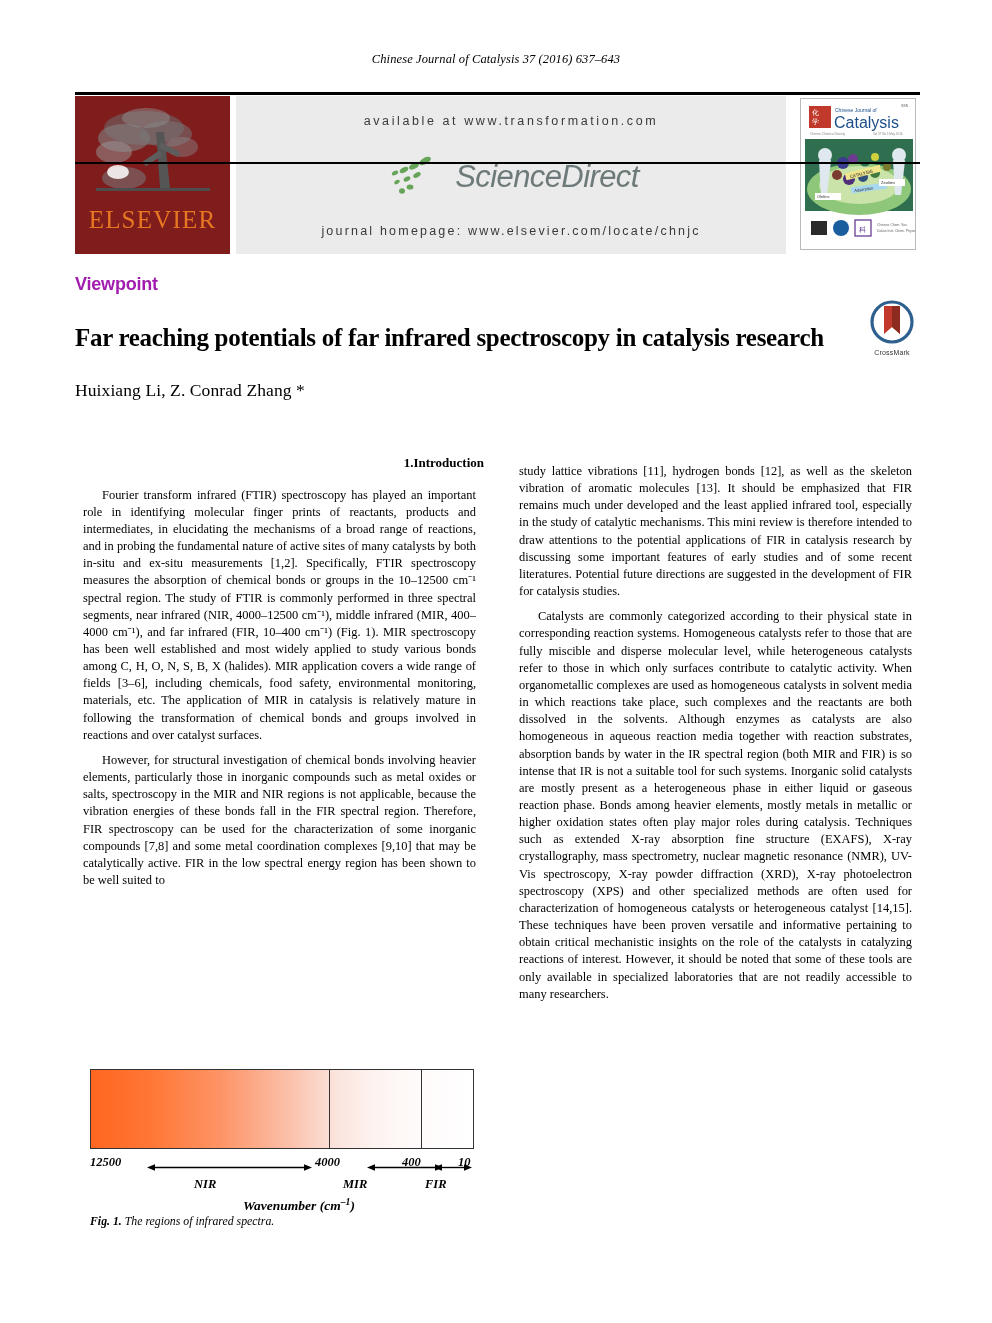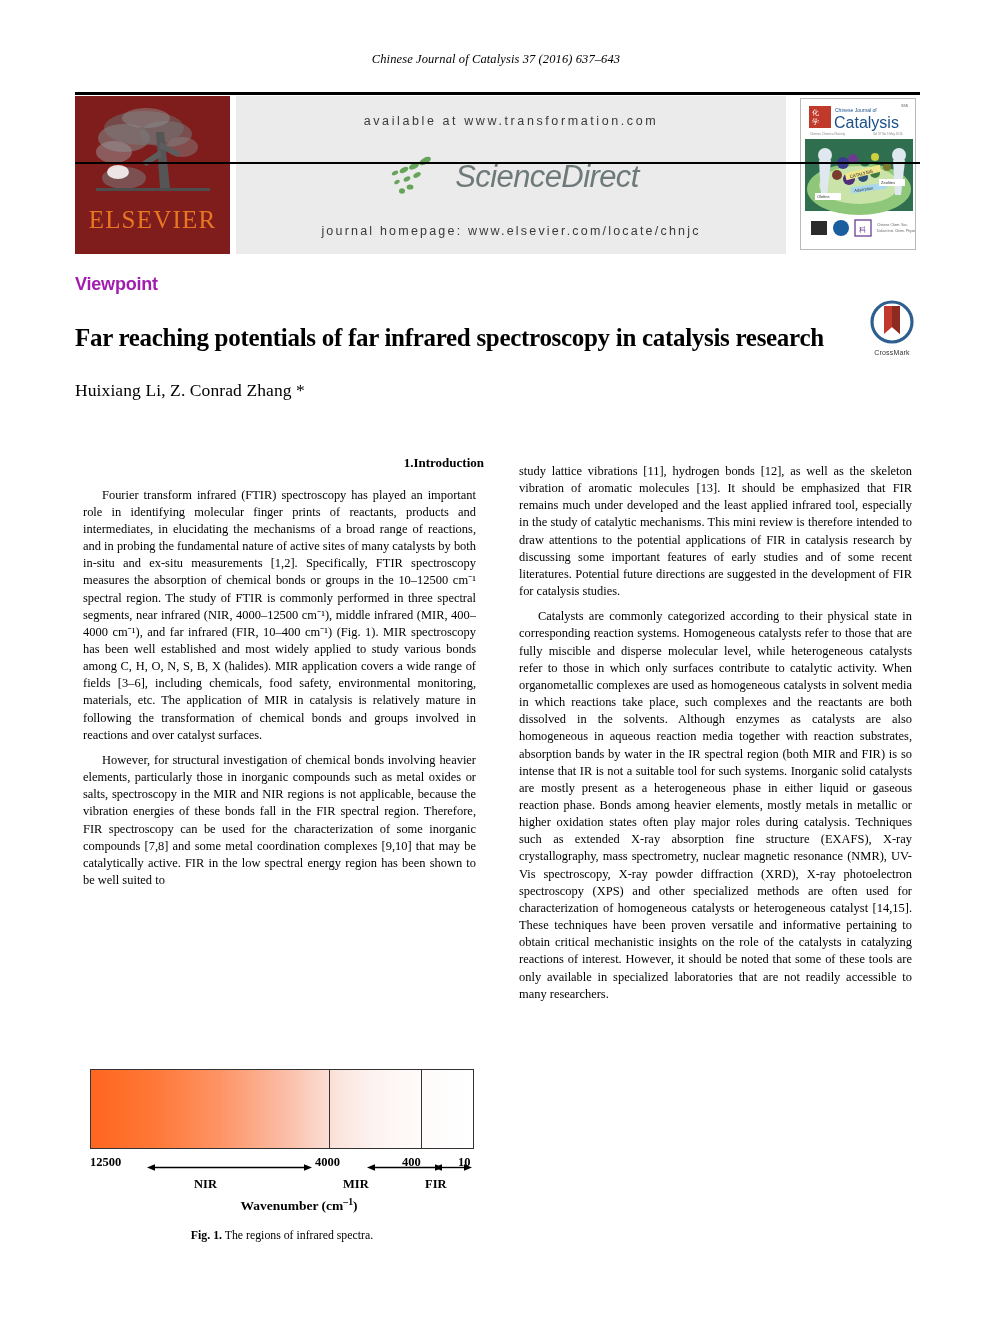--- a/index.html
+++ b/index.html
@@ -227,20 +227,21 @@
     hyphens: none;
   }
   p.para + p.para { margin-top: 0; }
 
   
   .figure {
     position: absolute;
     left: 90px;
     top: 1069px;
     width: 384px;
+    font-style: italic;
   }
   .spectrum-bar {
     position: relative;
     width: 384px;
     height: 80px;
     border: 1px solid #333;
     box-sizing: border-box;
     background: linear-gradient(to right,
         #FF6620 0%,
         #FF7736 16%,
@@ -309,24 +310,22 @@
     text-align: center;
     font-family: "Liberation Serif", serif;
     font-size: 13.5px;
     font-weight: bold;
     margin-top: 2px;
     padding-left: 34px;
     box-sizing: border-box;
   }
   .fig-caption {
     width: 384px;
-    text-align: center;
     font-family: "Liberation Serif", serif;
     font-size: 11.8px;
-    margin-top: 14px;
   }
   .fig-caption b { font-weight: bold; }
   sup { font-size: 0.72em; vertical-align: super; line-height: 0; }
 </style>
 </head>
 <body>
 
 <div class="running-head">Chinese Journal of Catalysis 37 (2016) 637–643</div>
 
 <div class="masthead">

